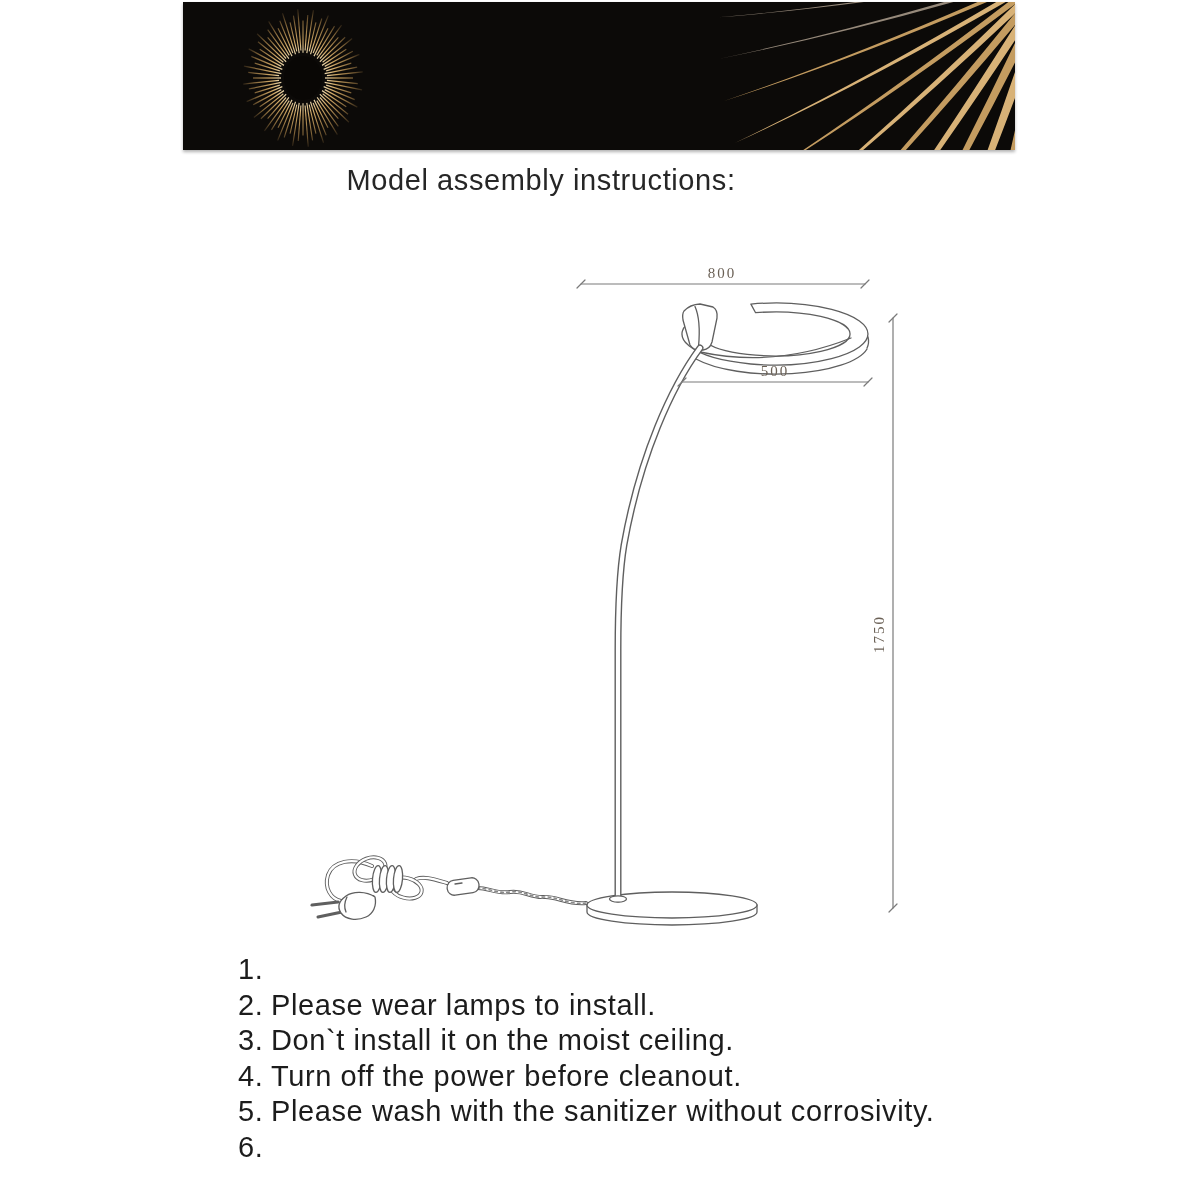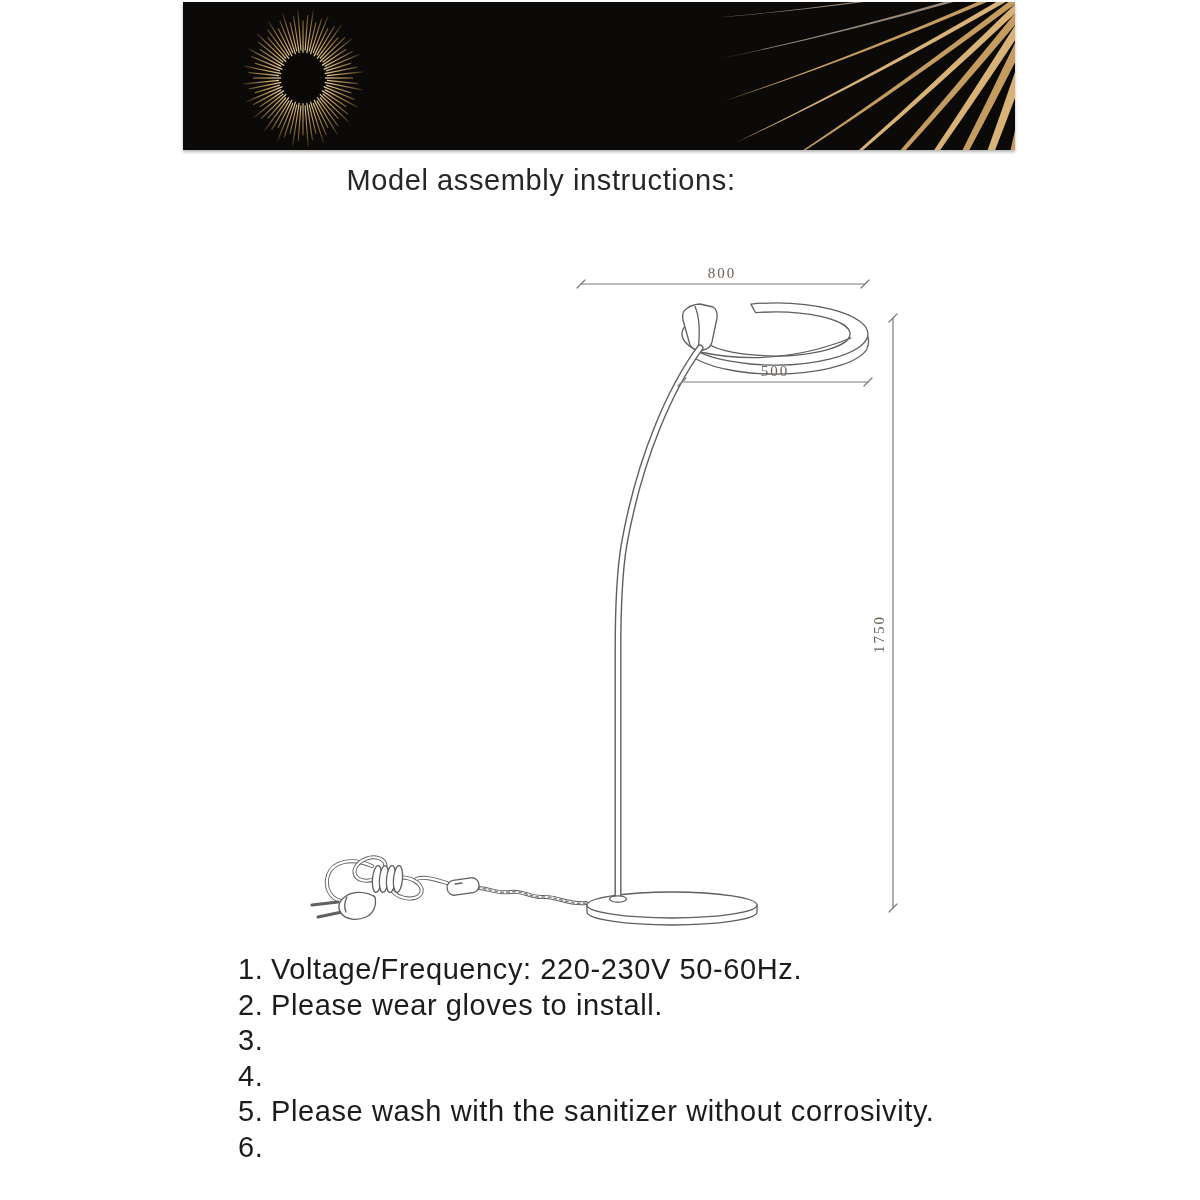--- a/index.html
+++ b/index.html
@@ -235,31 +235,32 @@
     </g>
 
     <text class="dim-text" x="722" y="278" text-anchor="middle">800</text>
     <text class="dim-text" x="775" y="376" text-anchor="middle">500</text>
     <text class="dim-text" x="879" y="639" text-anchor="middle" transform="rotate(-90 879 634)">1750</text>
   </svg>
 
   <ol class="instructions">
     <li>
       <span class="num">1.</span>
-      <span class="txt">Voltage/Frequency: 220-230V 50-60Hz.</span>
     </li>
     <li>
       <span class="num">2.</span>
-      <span class="txt">Please wear gloves to install.</span>
+      <span class="txt">Please wear lamps to install.</span>
     </li>
     <li>
       <span class="num">3.</span>
+      <span class="txt">Don`t install it on the moist ceiling.</span>
     </li>
     <li>
       <span class="num">4.</span>
+      <span class="txt">Turn off the power before cleanout.</span>
     </li>
     <li>
       <span class="num">5.</span>
       <span class="txt">Please wash with the sanitizer without corrosivity.</span>
     </li>
     <li>
       <span class="num">6.</span>
     </li>
   </ol>
 

